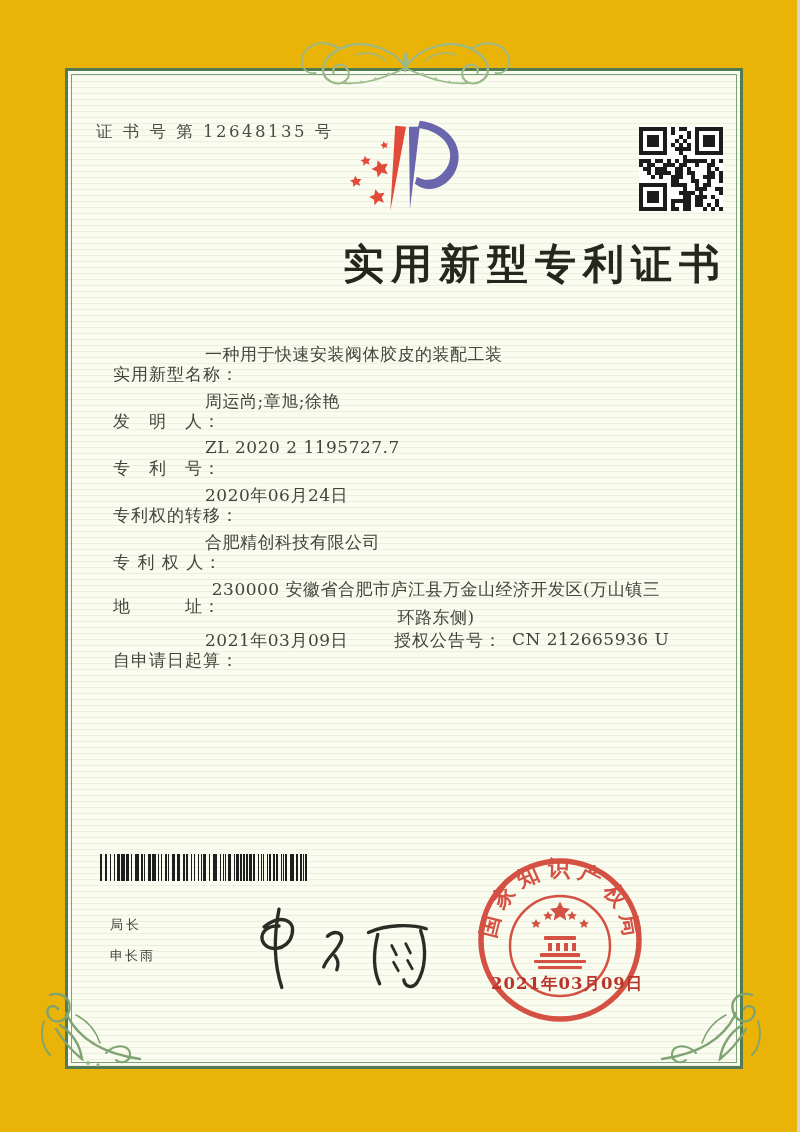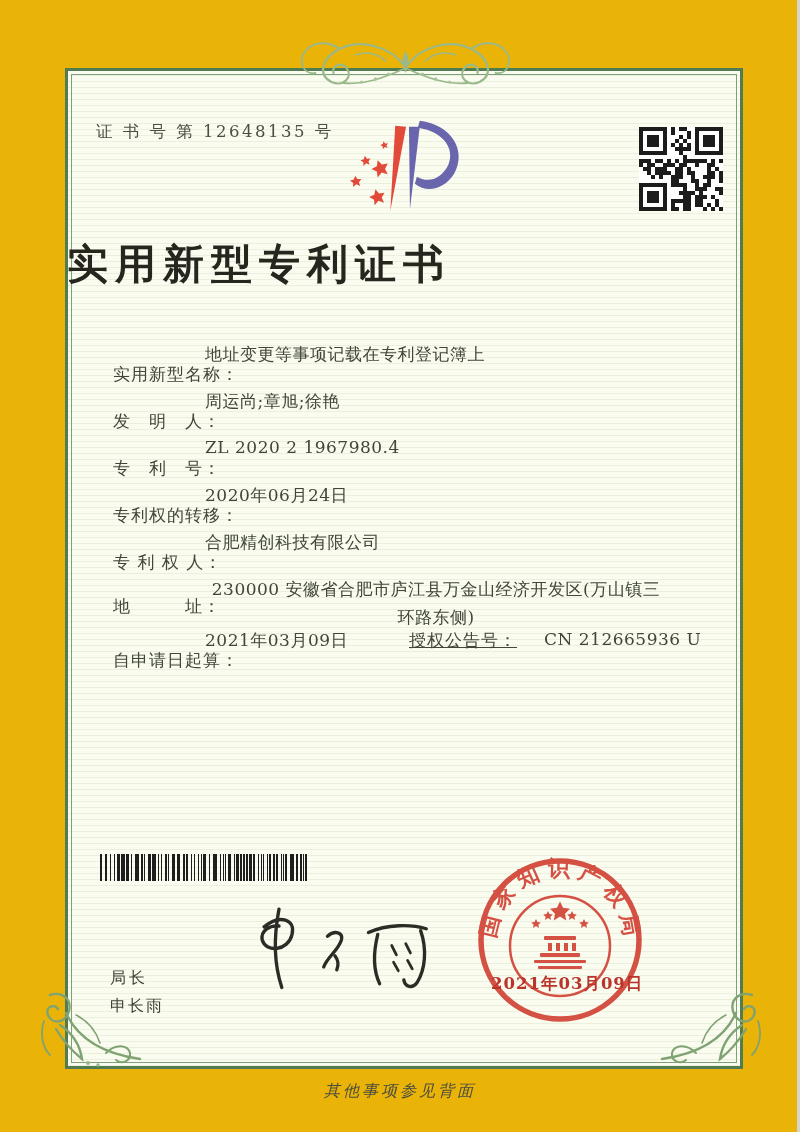--- a/index.html
+++ b/index.html
@@ -18,40 +18,40 @@
   .orn{position:absolute;pointer-events:none;}
   #orn-top{left:283px;top:33px;width:245px;height:62px;}
   #orn-bl{left:34px;top:991px;width:112px;height:84px;}
   #orn-br{left:656px;top:991px;width:112px;height:84px;transform:scaleX(-1);}
 
   .cert-no{position:absolute;left:96px;top:121px;font-size:16.5px;letter-spacing:2.5px;color:#4a4e44;}
 
   #logo{position:absolute;left:332px;top:110px;width:150px;height:108px;}
   #qr{position:absolute;left:639px;top:127px;width:84px;height:84px;}
 
-  .title{position:absolute;left:60px;top:237px;width:672px;text-align:left;
+  .title{position:absolute;left:48px;top:237px;width:672px;text-align:right;
          font-size:41px;font-weight:600;letter-spacing:7px;color:#26261f;padding-left:7px;}
 
   .frow{position:absolute;left:0;width:800px;height:0;font-size:17px;color:#41453a;}
   .flab{position:absolute;left:113px;white-space:pre;letter-spacing:1px;margin-top:20px;}
   .fval{position:absolute;left:205px;white-space:pre;letter-spacing:0.5px;}
   .fval.wrap{white-space:normal;width:462px;line-height:28px;text-align:center;}
   #fr0{top:343px}#fr1{top:390px}#fr2{top:437px}#fr3{top:484px}#fr4{top:531px}#fr5{top:575px}
   #fr-grant{top:629px}
-  .flab2{position:absolute;left:409px;letter-spacing:1px;text-decoration:underline;}
-  .fval2{position:absolute;left:512px;letter-spacing:0.5px;margin-left:32px;}
+  .flab2{position:absolute;left:394px;letter-spacing:1px;}
+  .fval2{position:absolute;left:512px;letter-spacing:0.5px;}
 
   .bodytext{position:absolute;left:98px;top:664px;width:610px;font-size:16px;line-height:23.5px;
             color:#53554a;text-align:justify;}
   .bodytext p{margin:0;text-indent:2em;}
 
   #barcode{position:absolute;left:100px;top:854px;width:212px;height:27px;}
 
-  .sig-block{position:absolute;left:110px;top:968px;font-size:16px;letter-spacing:3px;color:#3c4036;}
-  .sig-block .nm{display:block;margin-top:7px;letter-spacing:2px;}
+  .sig-block{position:absolute;left:110px;top:916px;font-size:13px;letter-spacing:3px;color:#3c4036;}
+  .sig-block .nm{display:block;margin-top:13px;letter-spacing:2px;}
   #signature{position:absolute;left:238px;top:897px;width:205px;height:98px;}
 
   #seal{position:absolute;left:476px;top:856px;width:168px;height:168px;}
   .seal-date{position:absolute;left:491px;top:973px;font-size:16.5px;letter-spacing:1px;
              color:#b9342a;font-weight:600;white-space:pre;}
 
   .page-ind{position:absolute;left:65px;top:1031px;width:672px;text-align:center;
             font-size:15px;color:#3f4237;letter-spacing:1px;}
   .back-note{position:absolute;left:0;top:1081px;width:800px;text-align:center;
              font-size:16px;color:#4a4d41;letter-spacing:3px;font-style:italic;}
@@ -268,29 +268,29 @@
         <rect x="64" y="80" width="4" height="4"></rect>
         <rect x="72" y="80" width="4" height="4"></rect>
         <rect x="80" y="80" width="4" height="4"></rect>
       </g>
   </svg>
 
   <div class="title">实用新型专利证书</div>
 
   <div class="frow" id="fr0">
     <span class="flab">实用新型名称：</span>
-    <span class="fval">地址变更等事项记载在专利登记簿上</span>
+    <span class="fval">一种用于快速安装阀体胶皮的装配工装</span>
   </div>
   <div class="frow" id="fr1">
     <span class="flab">发　明　人：</span>
     <span class="fval">周运尚;章旭;徐艳</span>
   </div>
   <div class="frow" id="fr2">
     <span class="flab">专　利　号：</span>
-    <span class="fval">ZL 2020 2 1967980.4</span>
+    <span class="fval">ZL 2020 2 1195727.7</span>
   </div>
   <div class="frow" id="fr3">
     <span class="flab">专利权的转移：</span>
     <span class="fval">2020年06月24日</span>
   </div>
   <div class="frow" id="fr4">
     <span class="flab">专 利 权 人：</span>
     <span class="fval">合肥精创科技有限公司</span>
   </div>
   <div class="frow" id="fr5">
@@ -405,15 +405,14 @@
         <rect x="88" y="87" width="4" height="8"></rect>
           <rect x="96" y="87" width="4" height="8"></rect>
         <rect x="64" y="97" width="40" height="4" rx="1"></rect>
         <rect x="58" y="104" width="52" height="3" rx="1"></rect>
         <rect x="62" y="110" width="44" height="3" rx="1"></rect>
       </g>
     </g>
   </svg>
   <div class="seal-date">2021年03月09日</div>
 
-  <div class="back-note">其他事项参见背面</div>
 
 </div>
 
 </body></html>

